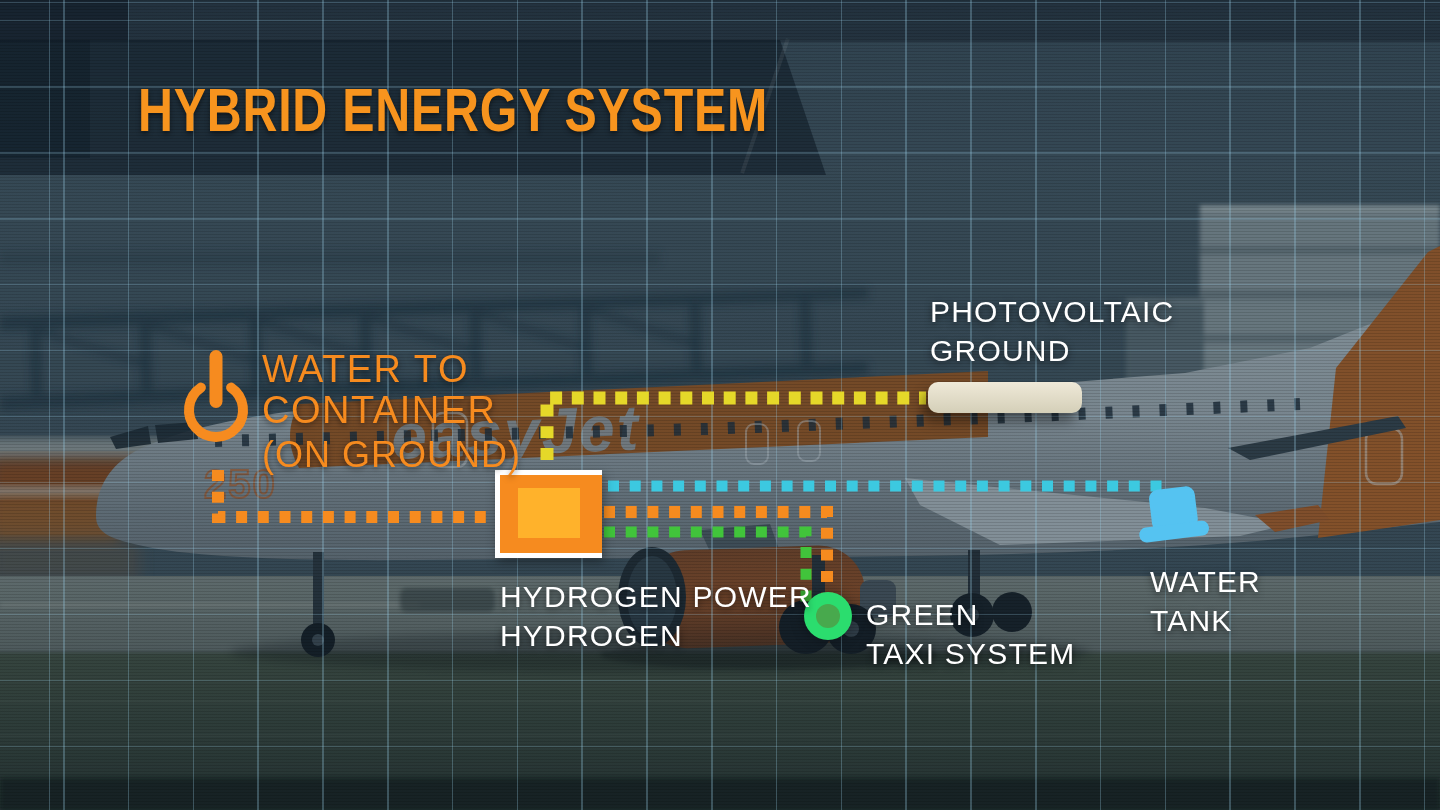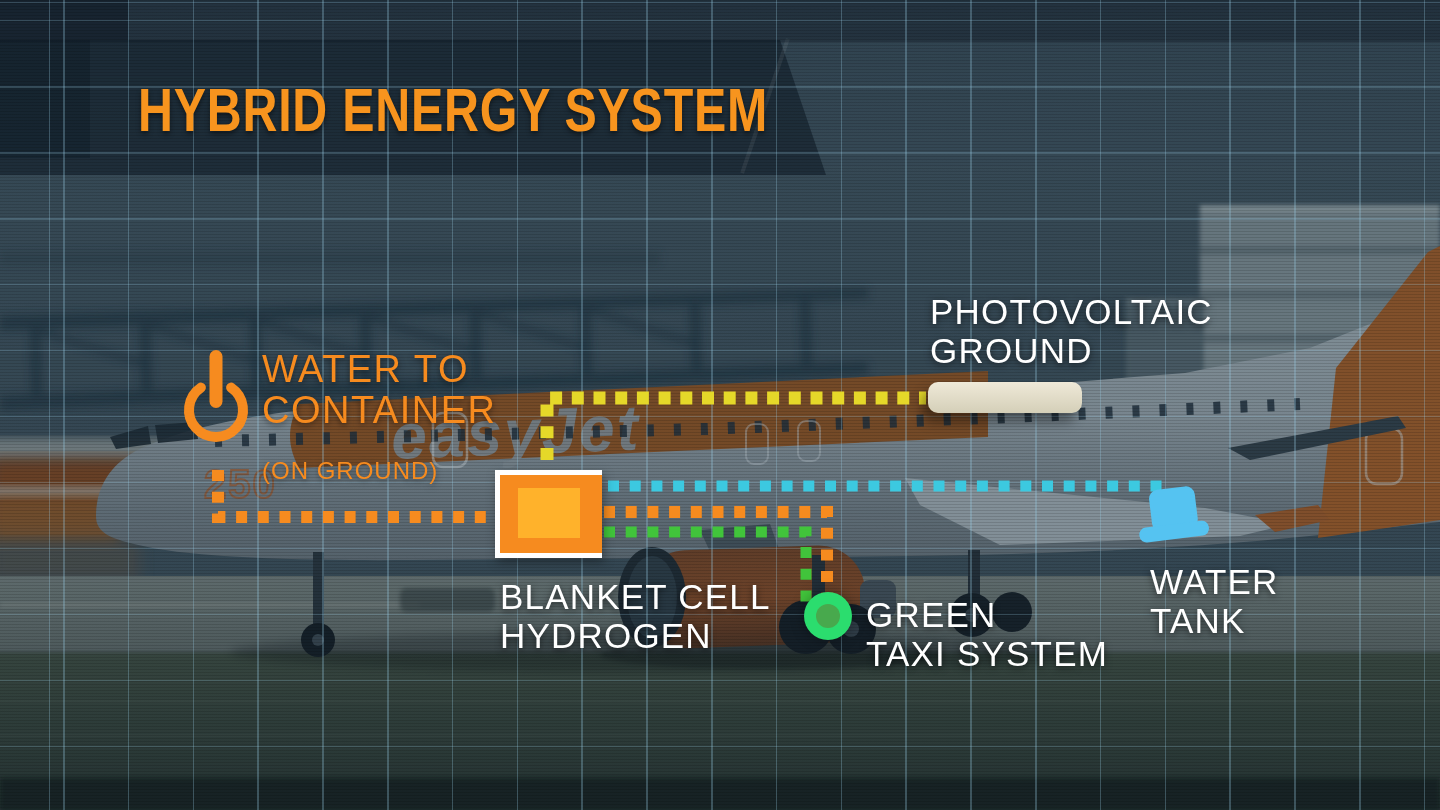--- a/index.html
+++ b/index.html
@@ -25,30 +25,30 @@
   .banner{left:0;top:40px;width:850px;height:135px;background:rgba(9,22,32,.52);
     clip-path:polygon(0 0,780px 0,826px 135px,0 135px);}
   .banner-edge{left:786px;top:38px;width:4px;height:142px;background:rgba(255,255,255,.07);
     transform:rotate(18.8deg);transform-origin:top left;}
 
   
   .title{left:138px;top:74px;font-size:62px;font-weight:bold;white-space:nowrap;
     color:var(--title-orange,#f7941e);letter-spacing:1px;
     transform:scaleX(.78);transform-origin:left top;
     text-shadow:0 3px 6px rgba(0,0,0,.45);}
-  .lbl{color:var(--label-white,#fff);font-size:35px;letter-spacing:1.2px;line-height:39px;
+  .lbl{color:var(--label-white,#fff);font-size:30px;letter-spacing:1.2px;line-height:39px;
     text-shadow:0 2px 7px rgba(0,0,0,.6);white-space:nowrap;}
   .lbl-photovoltaic{left:930px;top:292px;}
   .lbl-hydrogen{left:500px;top:577px;}
   .lbl-green{left:866px;top:595px;}
   .lbl-water{left:1150px;top:562px;}
   .lbl-power{left:262px;top:349px;color:var(--accent-orange,#f68b1f);
     font-size:38px;line-height:41px;letter-spacing:1.5px;
     text-shadow:0 2px 6px rgba(0,0,0,.5);white-space:nowrap;}
-  .lbl-power .sub{font-size:24px;letter-spacing:1px;margin-top:19px;}
+  .lbl-power .sub{font-size:36px;letter-spacing:1px;margin-top:3px;}
 
   
   .hydrogen-box{left:495px;top:470px;width:102px;height:78px;
     background:var(--accent-orange,#f68b1f);
     border:5px solid #fff;border-right:none;
     box-shadow:2px 4px 10px rgba(0,0,0,.35);}
   .hydrogen-box .inner{position:absolute;left:18px;top:13px;width:62px;height:50px;
     background:#ffb22b;}
   .blanket{left:928px;top:382px;width:154px;height:31px;border-radius:10px;
     background:linear-gradient(180deg,#efe9d8,var(--blanket-beige,#d4cfb8));
@@ -254,21 +254,21 @@
     <div>CONTAINER</div>
     <div class="sub">(ON GROUND)</div>
   </div>
 
   <div class="abs lbl lbl-photovoltaic">
     <div>PHOTOVOLTAIC</div>
     <div>GROUND</div>
   </div>
 
   <div class="abs lbl lbl-hydrogen">
-    <div>BLANKET CELL</div>
+    <div>HYDROGEN POWER</div>
     <div>HYDROGEN</div>
   </div>
 
   <div class="abs lbl lbl-green">
     <div>GREEN</div>
     <div>TAXI SYSTEM</div>
   </div>
 
   <div class="abs lbl lbl-water">
     <div>WATER</div>

